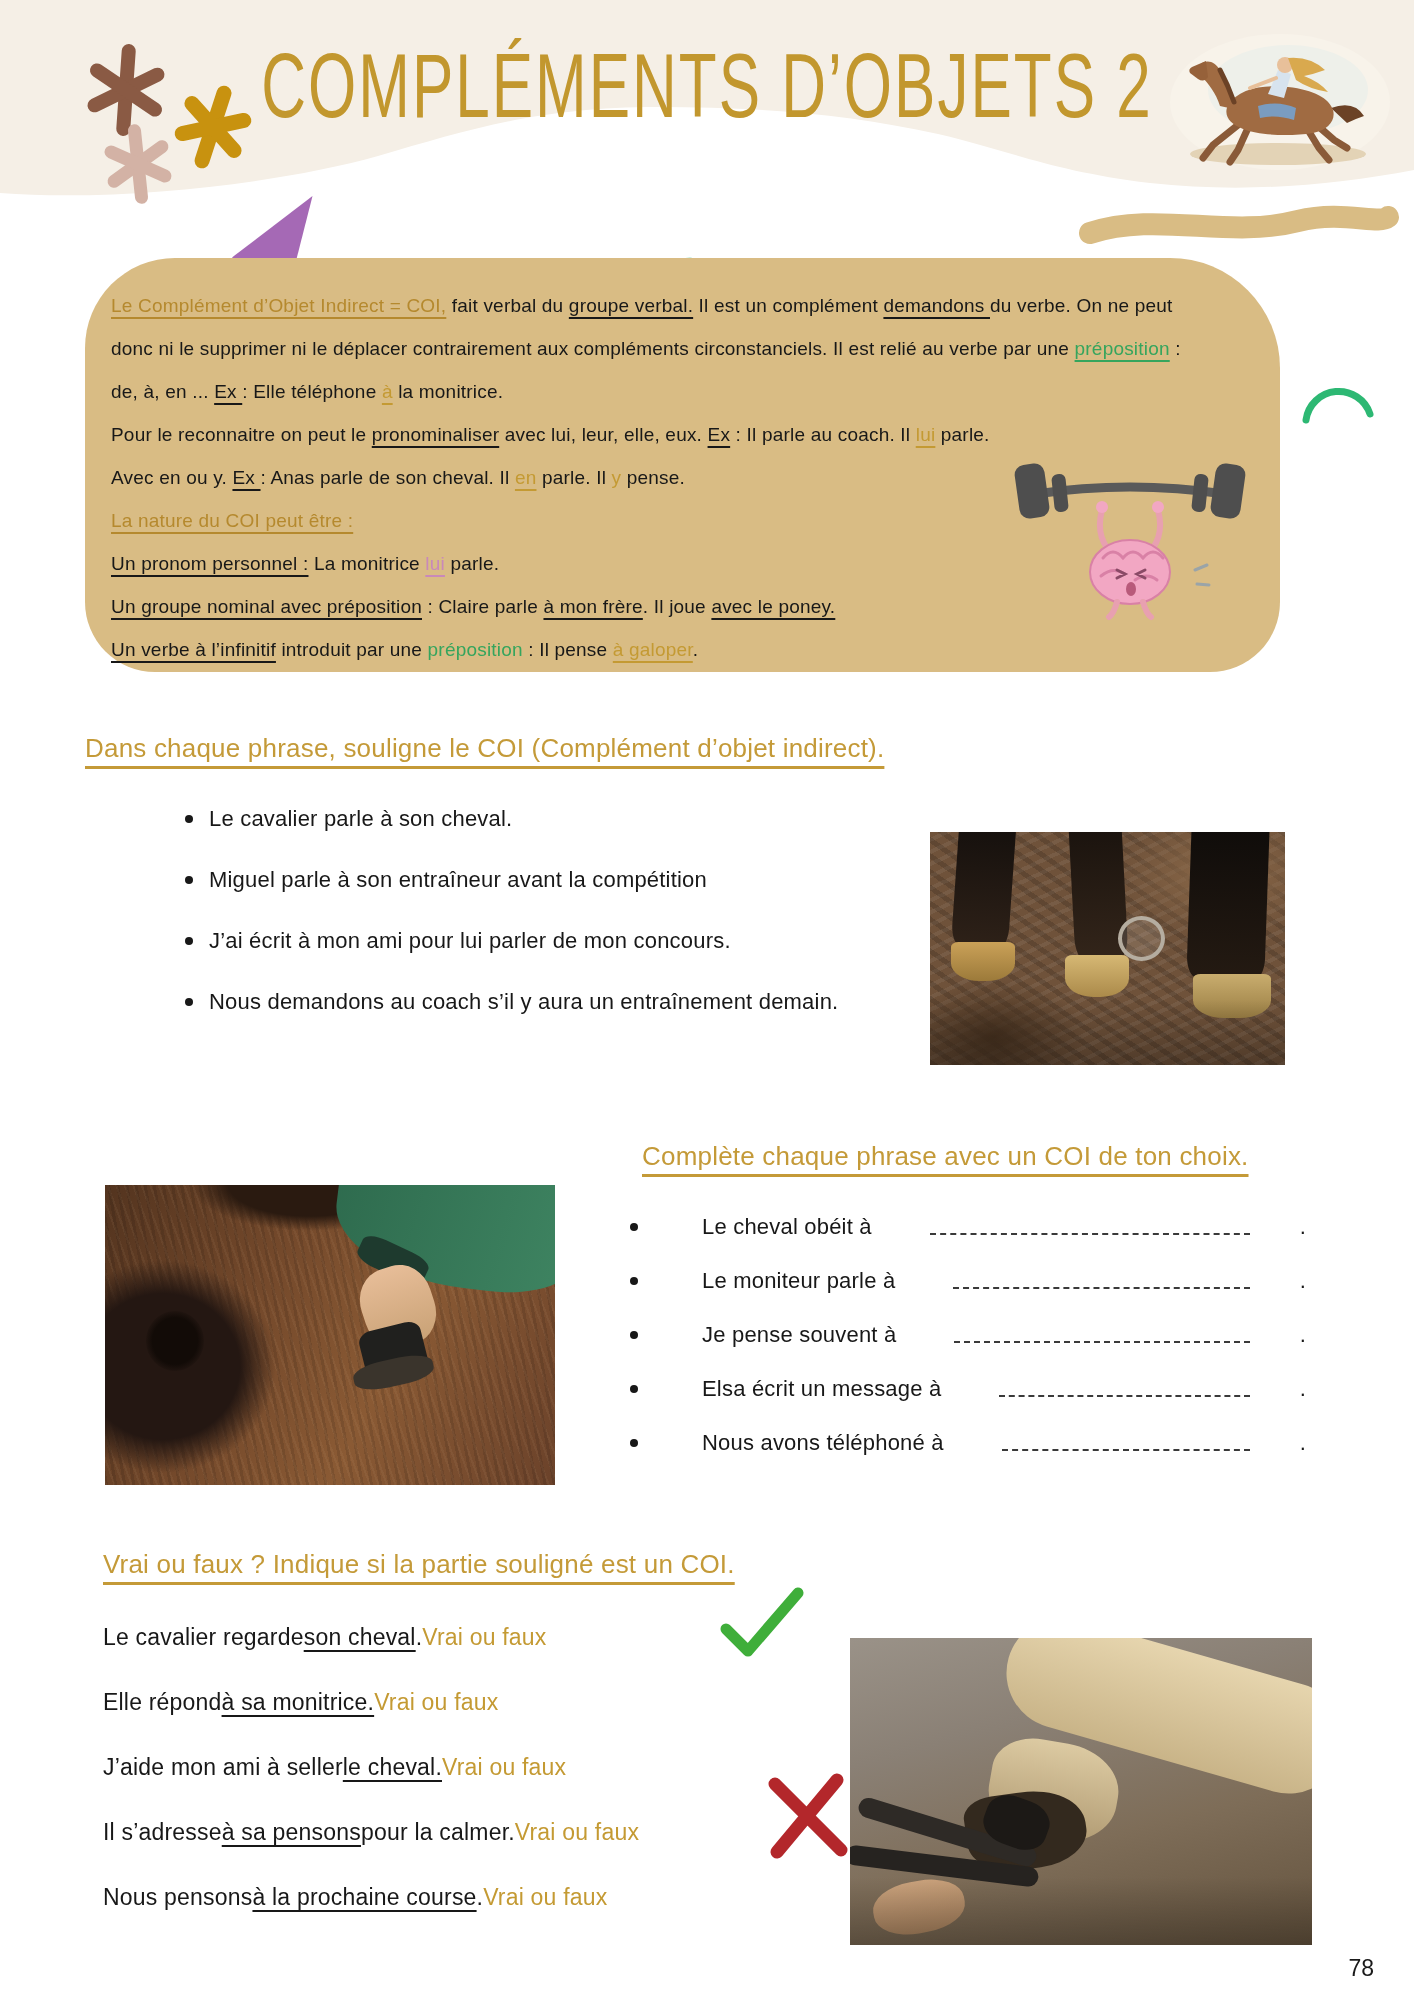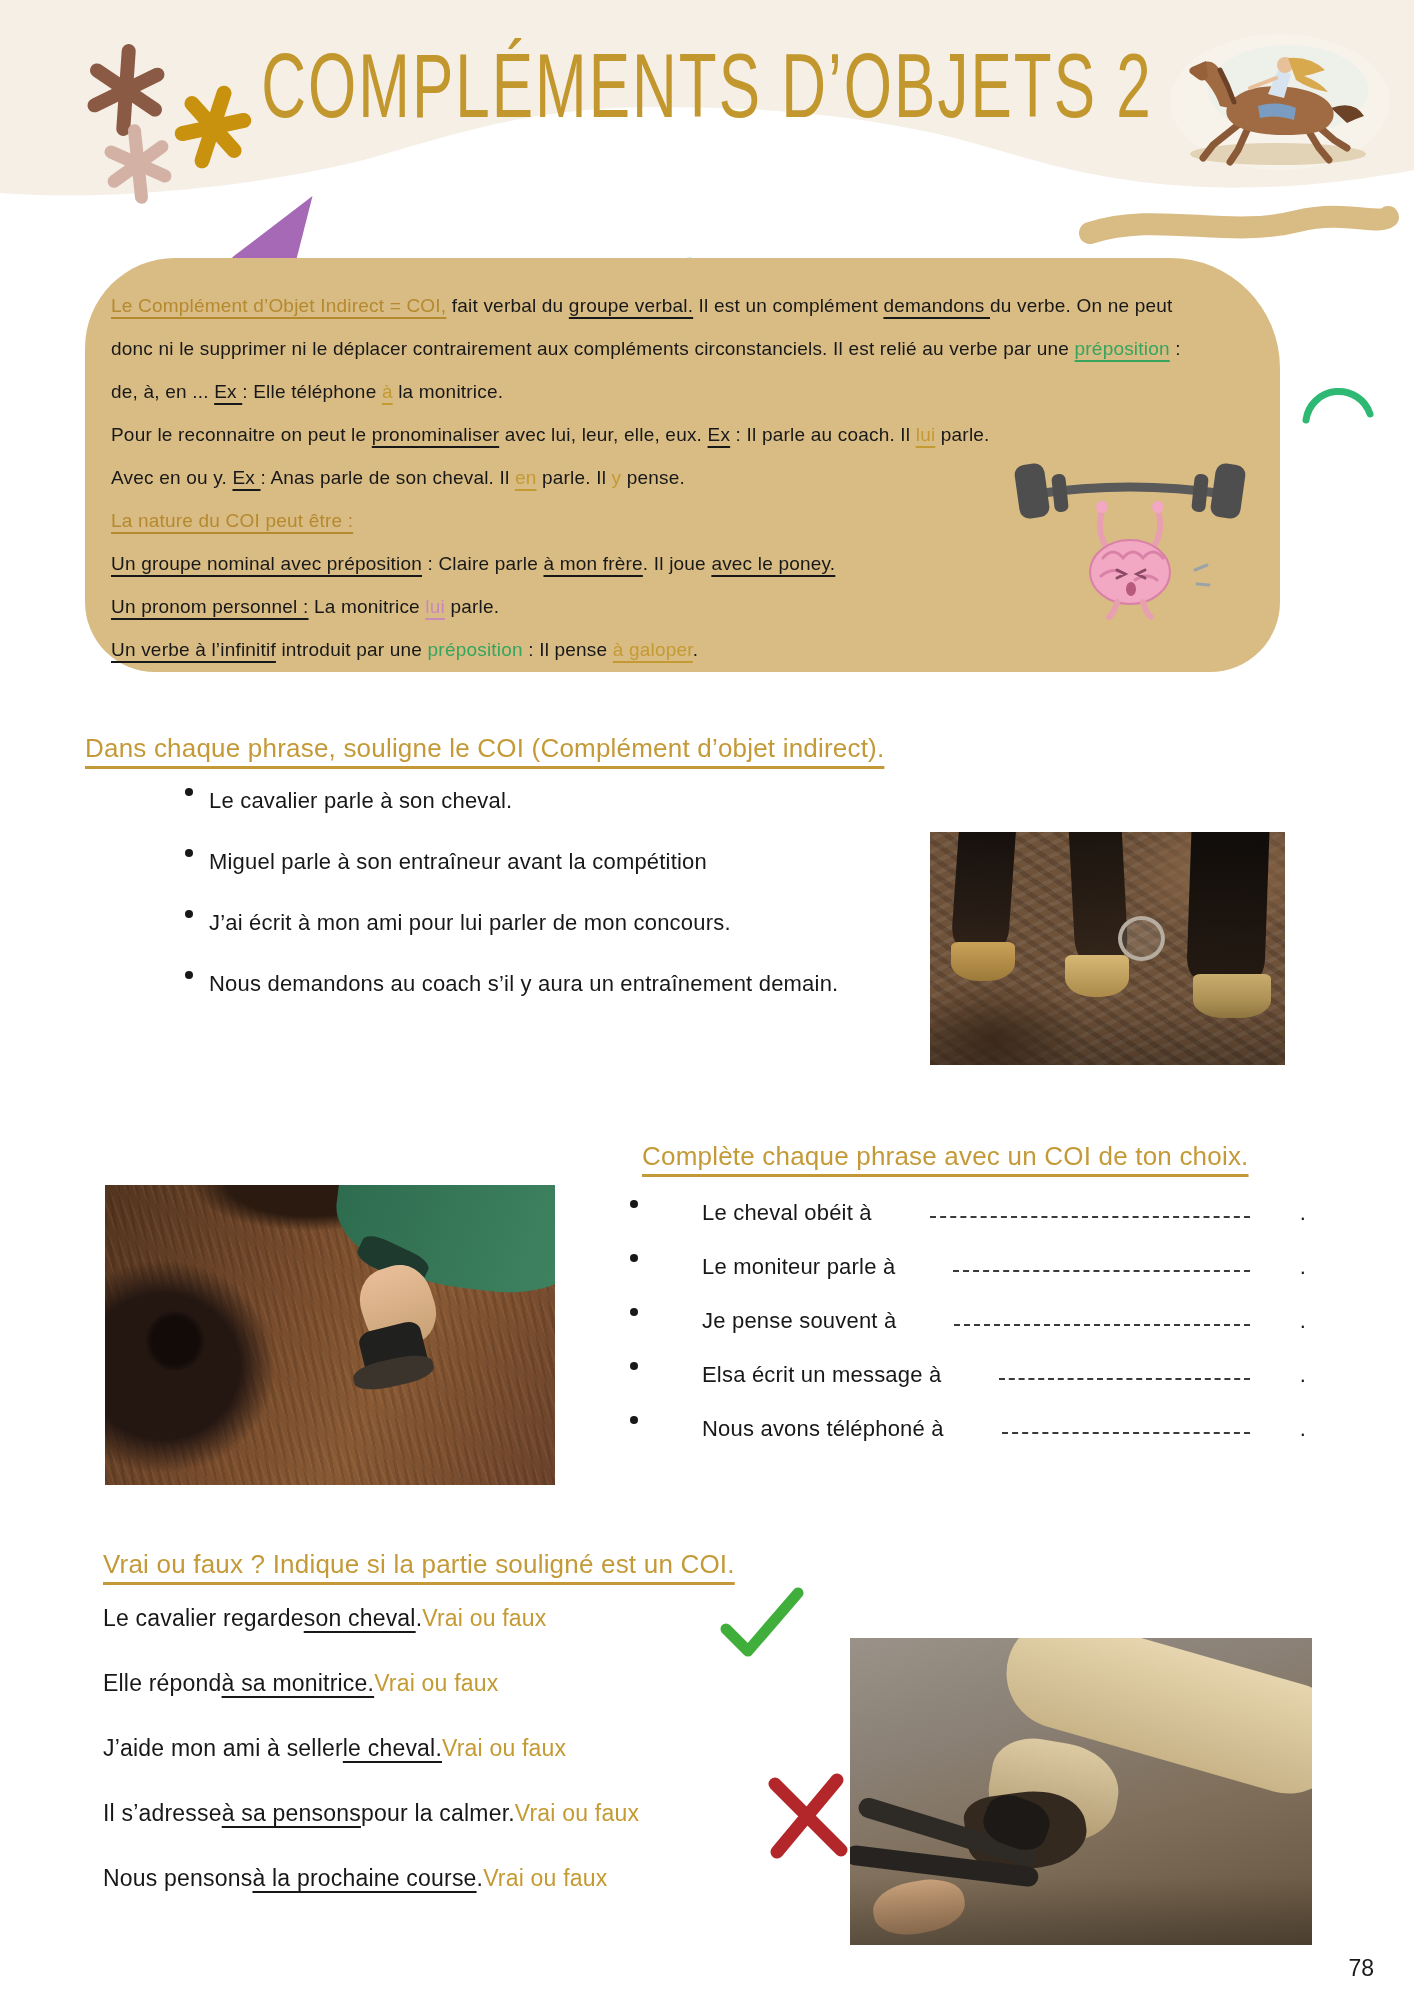--- a/index.html
+++ b/index.html
@@ -35,21 +35,21 @@
   .seg-green{color:#35a55d;}
   .seg-pinku{color:#c989b9;text-decoration:underline;text-decoration-thickness:2px;text-underline-offset:5px;}
   .seg-gold{color:#c49a33;}
 
   
   .heading{position:absolute;font-size:26px;color:#c49a38;letter-spacing:.2px;
            text-decoration:underline;text-decoration-thickness:3px;text-underline-offset:9px;white-space:nowrap;}
 
   
   .ex-list{position:absolute;}
-  .ex-row{display:flex;}
+  .ex-row{display:flex;align-items:center;}
   .dot{width:8px;height:8px;border-radius:50%;background:#181818;margin-right:16px;flex:0 0 auto;}
   .ex1{left:185px;top:788px;width:760px;}
   .ex1 .ex-row{height:61px;font-size:22px;letter-spacing:.2px;}
   .ex2{left:630px;top:1200px;width:676px;}
   .ex2 .ex-row{height:54px;font-size:22px;letter-spacing:.2px;gap:48px;}
   .ex2 .blank{flex:1 1 auto;border-bottom:2px dashed #3a3a3a;height:16px;margin:0 2px 2px 10px;}
   .ex3{left:103px;top:1605px;width:780px;}
   .ex3 .ex-row{height:65px;font-size:23px;letter-spacing:.2px;white-space:nowrap;}
 
   
@@ -159,22 +159,22 @@
     <path d="M8,62 A33,33 0 0 1 72,56" stroke="#2db873" stroke-width="7" stroke-linecap="round" fill="none"></path>
   </svg>
 
   <div class="lesson-box">
     <div class="lesson-line"><span class="seg-goldu">Le Complément d’Objet Indirect = COI,</span><span class="seg-p"> fait verbal du </span><span class="seg-u">groupe verbal.</span><span class="seg-p"> Il est un complément </span><span class="seg-u">demandons </span><span class="seg-p">du verbe. On ne peut</span></div>
     <div class="lesson-line"><span class="seg-p">donc ni le supprimer ni le déplacer contrairement aux compléments circonstanciels. Il est relié au verbe par une </span><span class="seg-greenu">préposition</span><span class="seg-p"> :</span></div>
     <div class="lesson-line"><span class="seg-p">de, à, en ... </span><span class="seg-u">Ex </span><span class="seg-p">: Elle téléphone </span><span class="seg-goldu2">à</span><span class="seg-p"> la monitrice.</span></div>
     <div class="lesson-line"><span class="seg-p">Pour le reconnaitre on peut le </span><span class="seg-u">pronominaliser</span><span class="seg-p"> avec lui, leur, elle, eux. </span><span class="seg-u">Ex</span><span class="seg-p"> : Il parle au coach. Il </span><span class="seg-goldu2">lui</span><span class="seg-p"> parle.</span></div>
     <div class="lesson-line"><span class="seg-p">Avec en ou y. </span><span class="seg-u">Ex </span><span class="seg-p">: Anas parle de son cheval. Il </span><span class="seg-goldu2">en</span><span class="seg-p"> parle. Il </span><span class="seg-gold2">y</span><span class="seg-p"> pense.</span></div>
     <div class="lesson-line"><span class="seg-goldu">La nature du COI peut être :</span></div>
+    <div class="lesson-line"><span class="seg-u">Un pronom personnel :</span><span class="seg-p"> La monitrice </span><span class="seg-pinku">lui</span><span class="seg-p"> parle.</span></div>
     <div class="lesson-line"><span class="seg-u">Un groupe nominal avec préposition</span><span class="seg-p"> : Claire parle </span><span class="seg-u">à mon frère</span><span class="seg-p">. Il joue </span><span class="seg-u">avec le poney.</span></div>
-    <div class="lesson-line"><span class="seg-u">Un pronom personnel :</span><span class="seg-p"> La monitrice </span><span class="seg-pinku">lui</span><span class="seg-p"> parle.</span></div>
     <div class="lesson-line"><span class="seg-u">Un verbe à l’infinitif</span><span class="seg-p"> introduit par une </span><span class="seg-green">préposition</span><span class="seg-p">  : Il pense </span><span class="seg-goldu2">à galoper</span><span class="seg-p">.</span></div>
   </div>
 
   <svg class="deco-svg" style="left:1005px;top:452px;" width="250" height="178" viewBox="0 0 250 178">
     <path d="M30,42 Q125,28 220,42" stroke="#5a5a5a" stroke-width="9" stroke-linecap="round" fill="none"></path>
     <rect x="12" y="12" width="30" height="54" rx="10" fill="#4e4e4e" transform="rotate(-8 27 39)"></rect>
     <rect x="208" y="12" width="30" height="54" rx="10" fill="#4e4e4e" transform="rotate(8 223 39)"></rect>
     <rect x="48" y="22" width="14" height="38" rx="6" fill="#4e4e4e" transform="rotate(-6 55 41)"></rect>
     <rect x="188" y="22" width="14" height="38" rx="6" fill="#4e4e4e" transform="rotate(6 195 41)"></rect>
     <path d="M97,58 Q91,80 102,96 M153,58 Q159,80 148,96" stroke="#e8a0b0" stroke-width="6" stroke-linecap="round" fill="none"></path>

